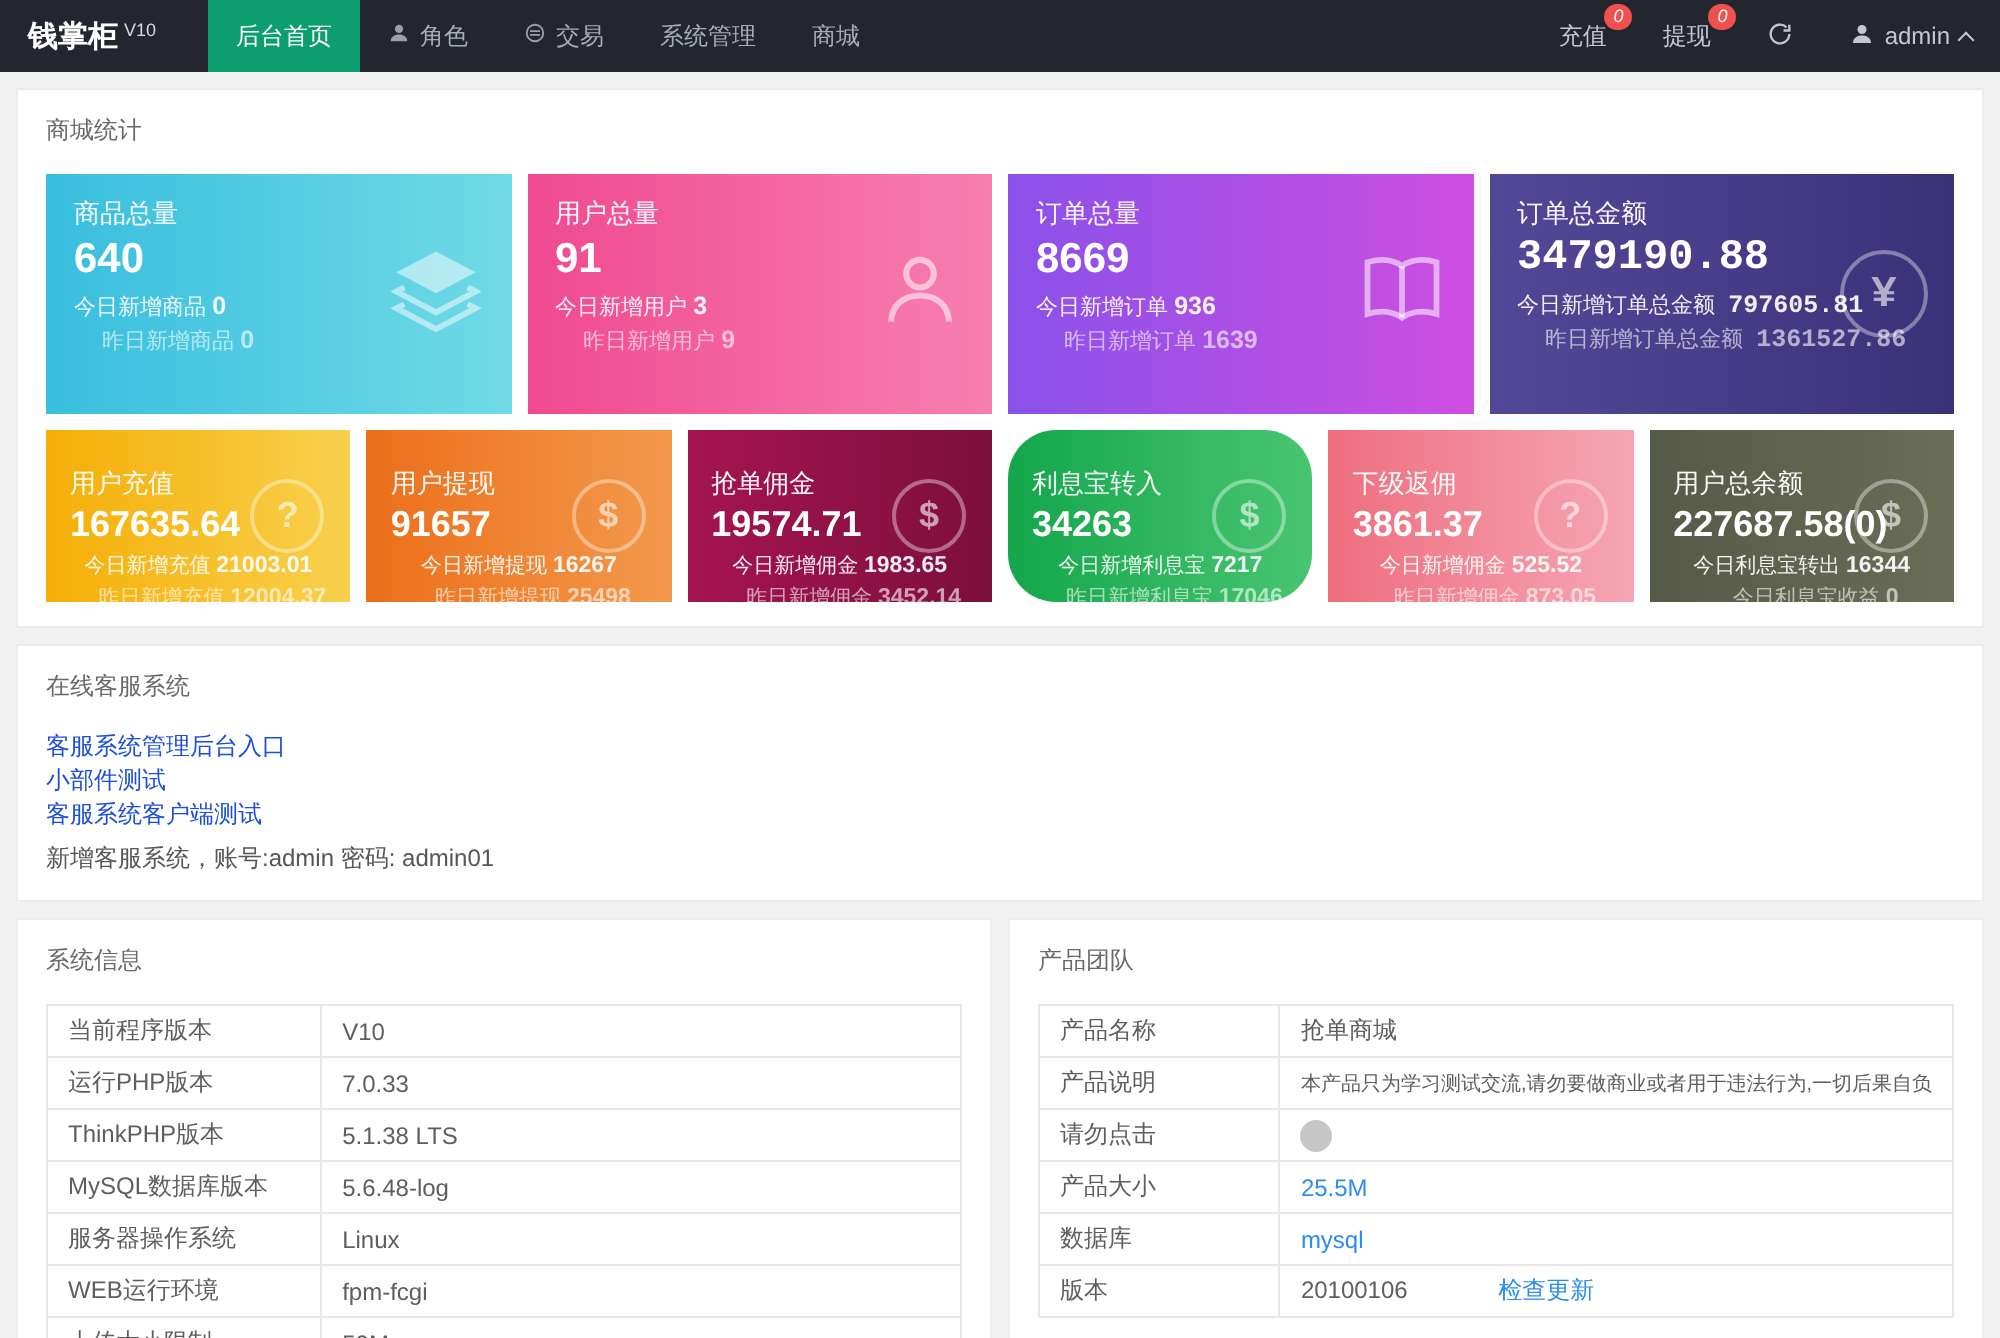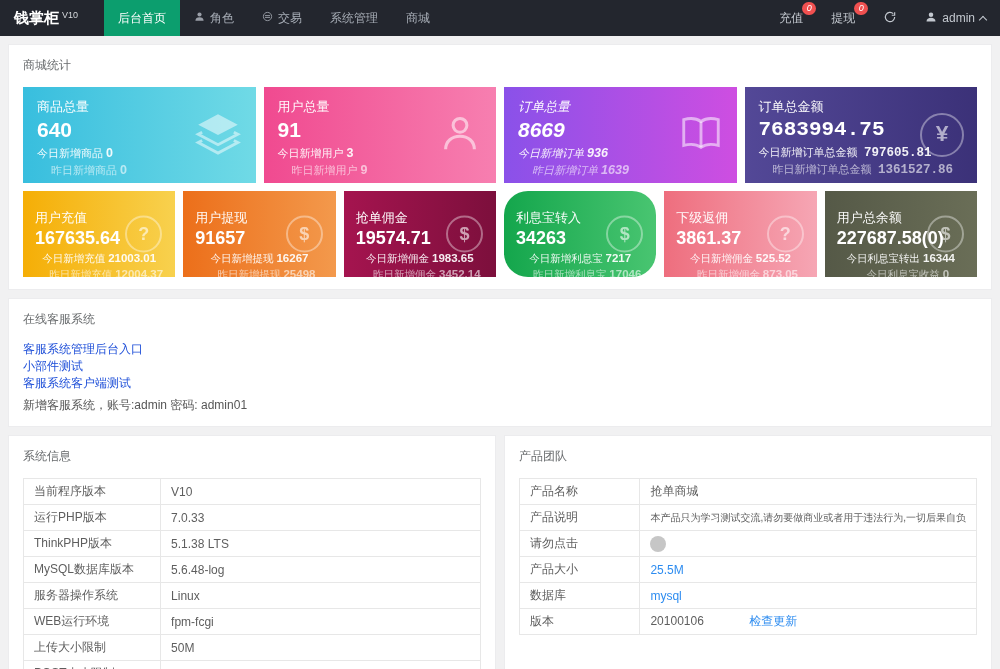--- a/index.html
+++ b/index.html
@@ -22,21 +22,21 @@
   .badge { position:absolute; top:2px; right:1px; background:#f05050; color:#fff; font-size:9px;
            min-width:14px; height:13px; line-height:13px; border-radius:7px; text-align:center; padding:0 3px; }
   .chev-up { width:6px; height:6px; border-left:1.5px solid #c3c8cf; border-top:1.5px solid #c3c8cf; transform:rotate(45deg); margin-top:3px; }
   
   main { padding:8px 8px 0 8px; }
   .panel { background:#fff; border:1px solid #ececee; padding:12px 14px; margin-bottom:8px; }
   .panel-title { font-size:12px; color:#676a6c; margin-bottom:13px; }
   
   .cards-row { display:flex; gap:8px; }
   .cards-row.big { margin-bottom:8px; }
-  .card { flex:1; position:relative; color:#fff; padding:11px 14px; height:96px; overflow:hidden; }
+  .card { flex:1; position:relative; color:#fff; padding:11px 14px; height:120px; overflow:hidden; }
   .cards-row.small .card { height:86px; padding:18px 12px; }
   .card-title { font-size:13px; opacity:.97; }
   .card-value { font-size:21px; font-weight:bold; margin:2px 0 4px; }
   .cards-row.small .card-value { font-size:18px; margin:1px 0 3px; }
   .card-line { font-size:11px; opacity:.92; }
   .card-line + .card-line { margin-top:2px;margin-left:14px; }
   .card-line.dim { opacity:.6; }
   .card-line b { font-size:12.5px; }
   .cards-row.small .card-line { font-size:10.5px;text-align:center; }
   .cards-row.small .card-line b { font-size:11.5px; }
@@ -147,39 +147,39 @@
           <div class="card-line dim"><span>昨日新增用户</span> <b>9</b></div>
         </div>
         <div class="card-icon">
           <svg width="46" height="46" viewBox="0 0 24 24" fill="none" stroke="rgba(255,255,255,.55)" stroke-width="1.6">
             <circle cx="12" cy="8" r="3.6"></circle>
               <path d="M4.5 20.5c0-4.2 3.3-6.8 7.5-6.8s7.5 2.6 7.5 6.8"></path>
           </svg>
         </div>
       </div>
 
-      <div class="card" style="background: linear-gradient(90deg, rgb(138, 81, 233), rgb(206, 78, 225)); font-style: italic;">
+      <div class="card" style="background: linear-gradient(90deg, rgb(138, 81, 233), rgb(206, 78, 225));">
         <div>
           <div class="card-title">订单总量</div>
           <div class="card-value">8669</div>
           <div class="card-line"><span>今日新增订单</span> <b>936</b></div>
           <div class="card-line dim"><span>昨日新增订单</span> <b>1639</b></div>
         </div>
         <div class="card-icon">
           <svg width="46" height="46" viewBox="0 0 24 24" fill="none" stroke="rgba(255,255,255,.55)" stroke-width="1.5">
             <path d="M12 6c-2.5-1.8-5.5-2-9-1v13.5c3.5-1 6.5-.8 9 1 2.5-1.8 5.5-2 9-1V5c-3.5-1-6.5-.8-9 1z"></path>
             <path d="M12 6v13.5"></path>
           </svg>
         </div>
       </div>
 
       <div class="card" style="background: linear-gradient(90deg, rgb(83, 72, 151), rgb(59, 49, 120)); font-family: Liberation Mono, monospace;">
         <div>
           <div class="card-title">订单总金额</div>
-          <div class="card-value">7683994.75</div>
+          <div class="card-value">3479190.88</div>
           <div class="card-line"><span>今日新增订单总金额</span> <b>797605.81</b></div>
           <div class="card-line dim"><span>昨日新增订单总金额</span> <b>1361527.86</b></div>
         </div>
         <div class="card-icon">
             <span class="circle-icon">¥</span>
           </div>
       </div>
     </div>
 
     <div class="cards-row small">

